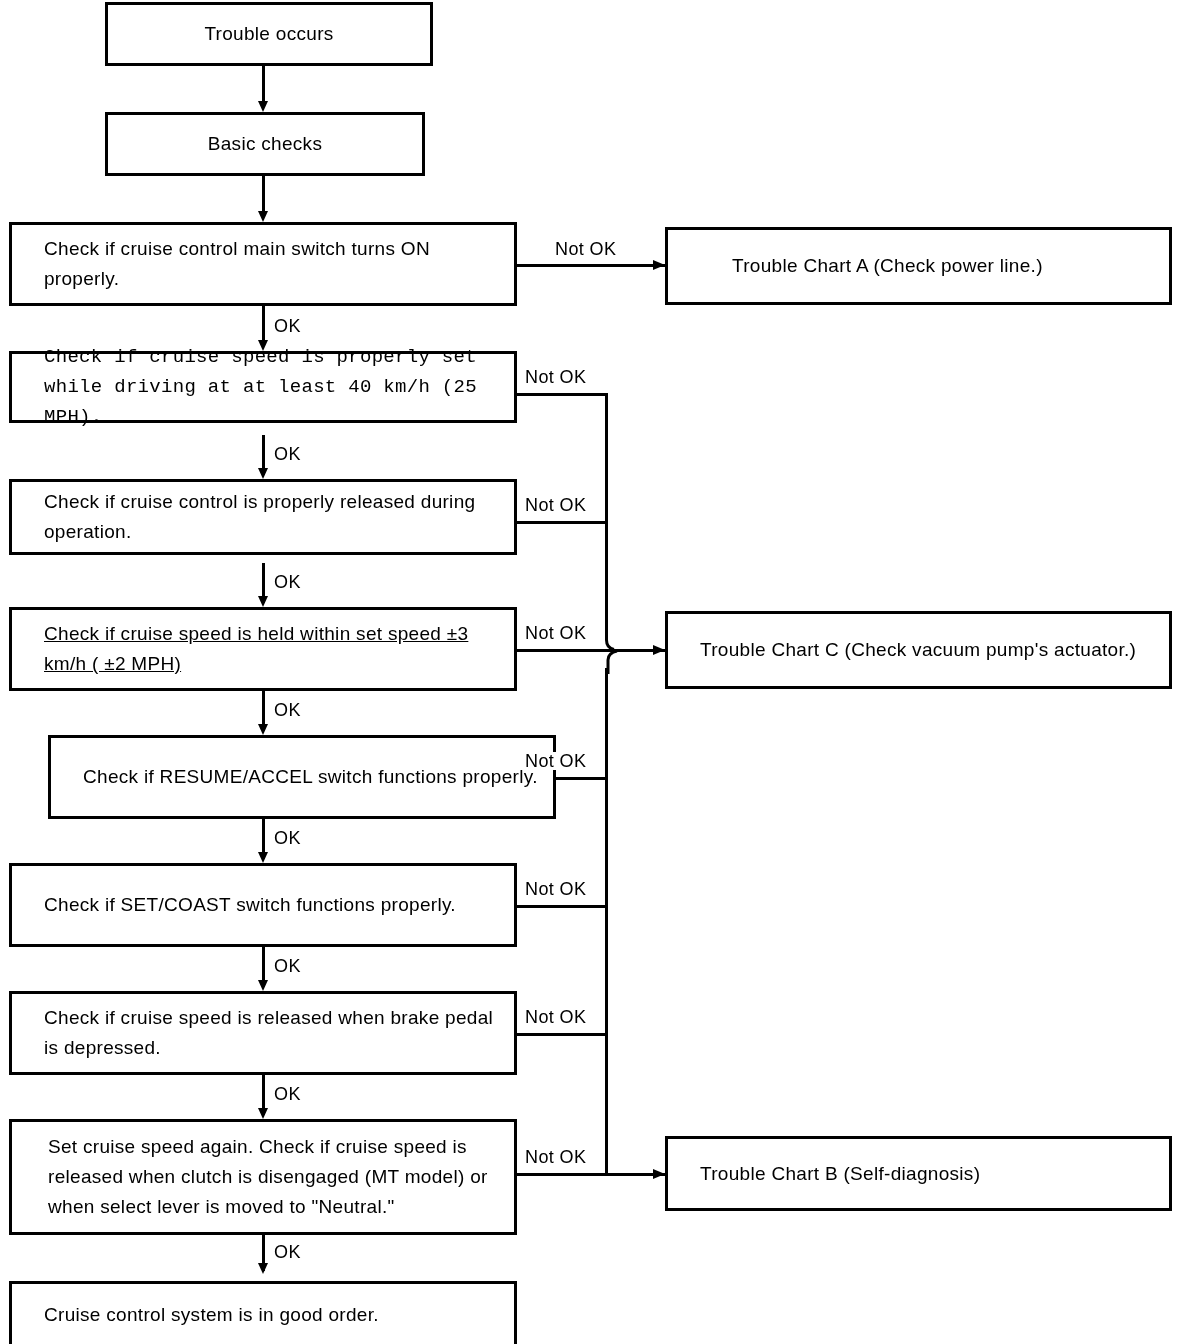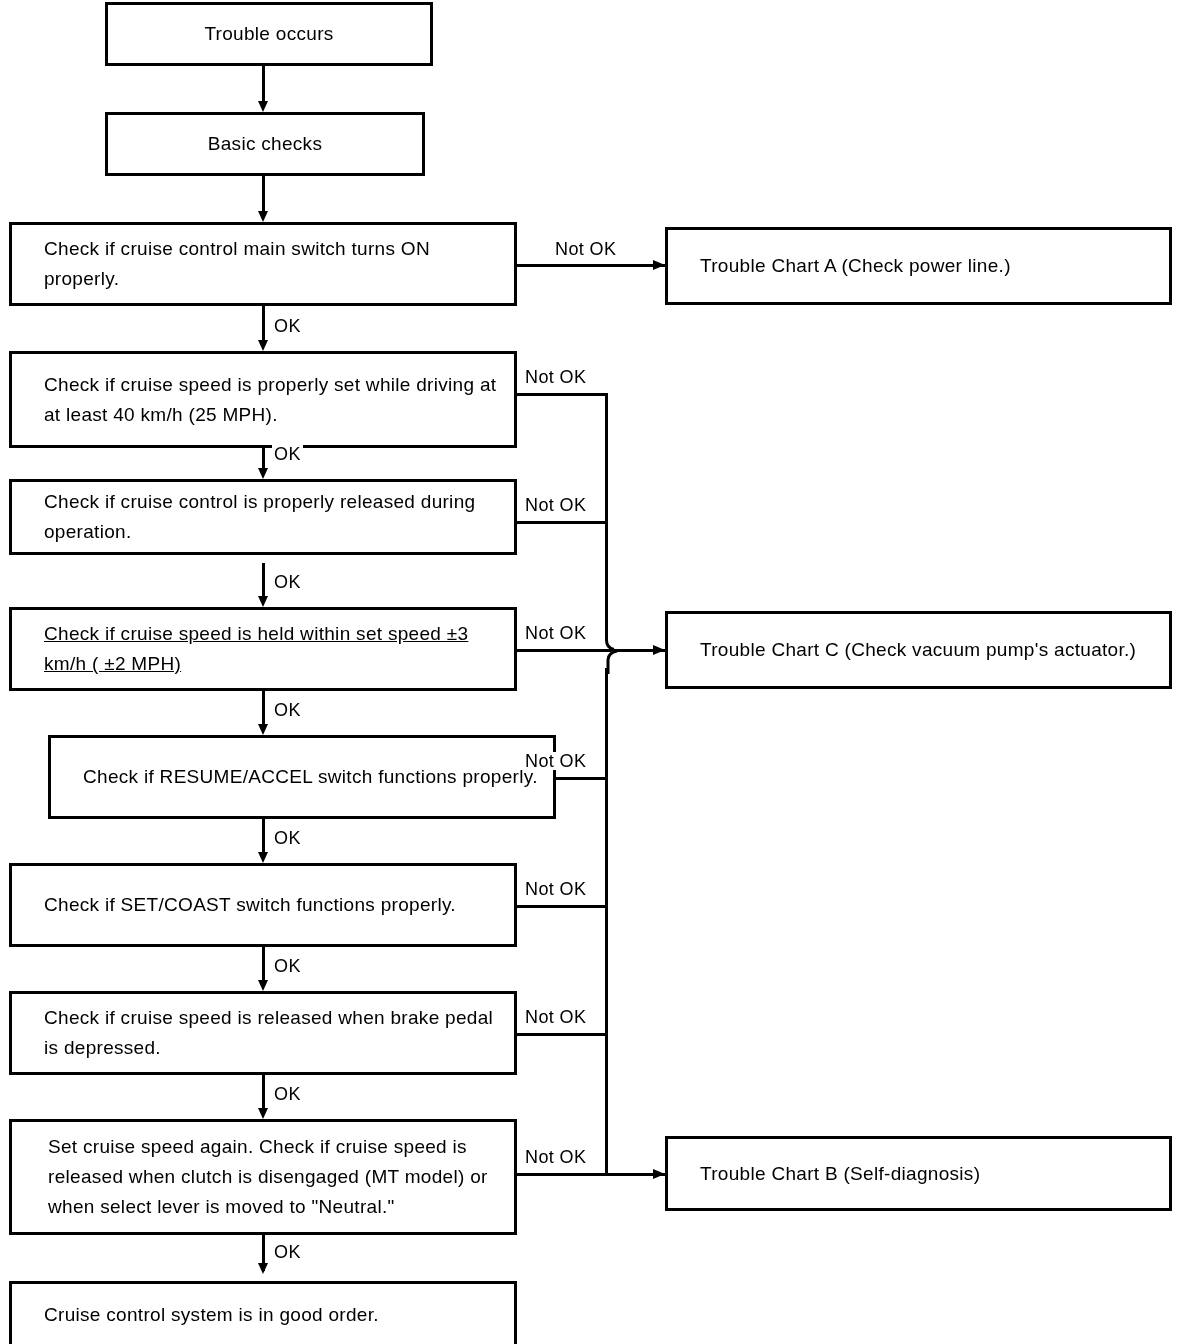--- a/index.html
+++ b/index.html
@@ -107,25 +107,25 @@
   </div>
 
   <div class="node center" style="left:105px; top:112px; width:320px; height:64px;">
     <span class="node-text">Basic checks</span>
   </div>
 
   <div class="node pad-l" style="left:9px; top:222px; width:508px; height:84px;">
     <span class="node-text">Check if cruise control main switch turns ON properly.</span>
   </div>
 
-  <div class="node pad-l" style="left:665px; top:227px; width:507px; height:78px;">
+  <div class="node pad-l" style="left:665px; top:227px; width:507px; height:78px;padding-left:32px;">
     <span class="node-text">Trouble Chart A (Check power line.)</span>
   </div>
 
-  <div class="node pad-l" style="left:9px; top:351px; width:508px; height:97px;">
+  <div class="node pad-l" style="left:9px; top:351px; width:508px; height:72px;font-family:Liberation Mono, monospace;">
     <span class="node-text">Check if cruise speed is properly set while driving at at least 40 km/h (25 MPH).</span>
   </div>
 
   <div class="node pad-l" style="left:9px; top:479px; width:508px; height:76px;">
     <span class="node-text">Check if cruise control is properly released during operation.</span>
   </div>
 
   <div class="node pad-l" style="left:9px; top:607px; width:508px; height:84px;text-decoration:underline;">
     <span class="node-text">Check if cruise speed is held within set speed ±3 km/h ( ±2 MPH)</span>
   </div>

